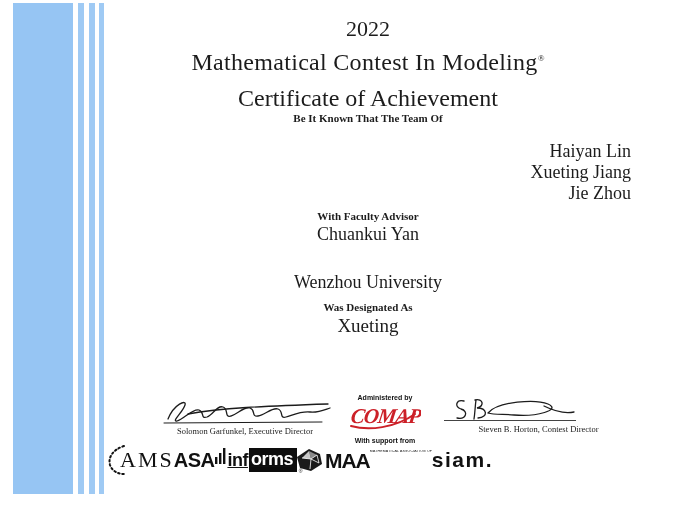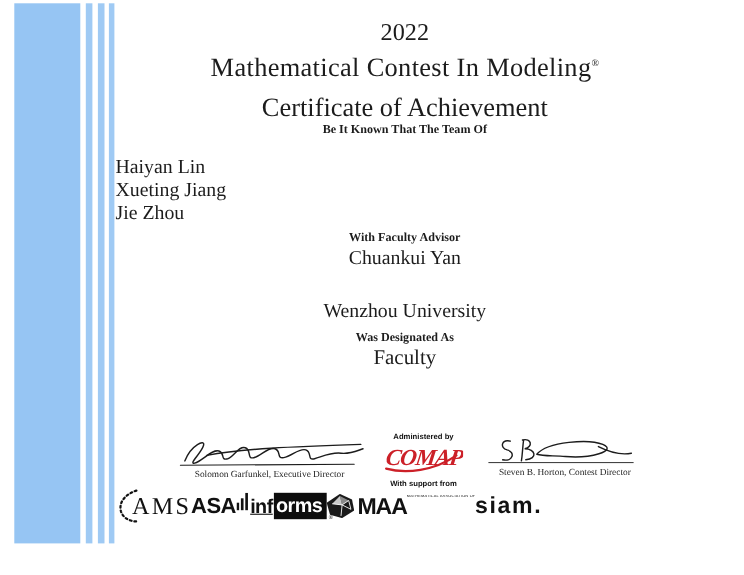--- a/index.html
+++ b/index.html
@@ -16,33 +16,33 @@
 
   
   .content{position:absolute;left:105px;top:0;width:526px;height:453px;text-decoration:underline;}
   .cline{position:absolute;left:0;width:100%;text-align:center;white-space:nowrap;}
   .year{top:16px;font-size:22px;}
   .title{top:49px;font-size:24px;letter-spacing:.3px;}
   .title sup{font-size:9px;vertical-align:9px;letter-spacing:0;}
   .subtitle{top:85px;font-size:24px;}
   .small-label{font-weight:700;font-size:11px;}
   .team-intro{top:112px;}
-  .team-names{position:absolute;top:141px;left:0;width:100%;text-align:left;font-size:18px;line-height:21px;}
+  .team-names{position:absolute;top:141px;left:0;width:100%;text-align:right;font-size:18px;line-height:21px;}
   .advisor-intro{top:210px;}
   .advisor-name{top:224px;font-size:18px;}
   .of-label{top:259px;font-size:10px;}
   .institution{top:272px;font-size:18px;}
   .designation-intro{top:301px;}
   .designation{top:315px;font-size:19px;}
 
   
   .sig-svg{position:absolute;}
   .sig-label{position:absolute;font-size:8.5px;text-align:center;white-space:nowrap;color:#222;}
   .sig-label-left{left:145px;top:426px;width:200px;}
-  .sig-label-right{left:431px;top:424px;width:165px;}
+  .sig-label-right{left:456px;top:424px;width:165px;}
   .sig-line-right{position:absolute;left:444px;top:420px;width:132px;height:1px;background:#444;}
 
   .tiny-bold{position:absolute;font-family:"Liberation Sans",sans-serif;font-weight:700;font-size:7px;text-align:center;white-space:nowrap;color:#111;}
   .administered{left:330px;top:394px;width:110px;}
   .support{left:330px;top:437px;width:110px;}
   .comap-svg{position:absolute;left:349px;top:401px;}
 
   
   .sponsor-row{
     position:absolute;left:90px;top:443px;width:580px;height:34px;
@@ -80,21 +80,21 @@
     <div>Xueting Jiang</div>
     <div>Jie Zhou</div>
   </div>
 
   <div class="cline small-label advisor-intro">With Faculty Advisor</div>
   <div class="cline advisor-name">Chuankui Yan</div>
 
   <div class="cline small-label designation-intro">Was Designated As</div>
 
   <div class="cline institution">Wenzhou University</div>
-  <div class="cline designation">Faculty</div>
+  <div class="cline designation">Xueting</div>
 </div>
 
 <svg class="sig-svg" style="left:160px;top:396px;" width="178" height="30" viewBox="0 0 178 30">
   <g fill="none" stroke="#1c1c1c" stroke-width="1.3" stroke-linecap="round">
     <path d="M8,23 C14,8 27,3 25,9 C23,16 11,26 17,25 C24,23 33,12 39,14 C45,16 40,23 47,21 C53,19 57,9 63,11 C69,13 64,22 71,20"></path>
     <path d="M71,20 C78,18 84,10 90,12 C96,14 91,21 98,20 C105,19 112,11 118,13 C124,15 119,23 126,21 C133,19 141,15 150,16 C158,17 164,14 170,12"></path>
     <path d="M28,18 C60,12 105,10 168,8"></path>
     <line x1="4" y1="27" x2="162" y2="26" stroke-width="1"></line>
   </g>
 </svg>

